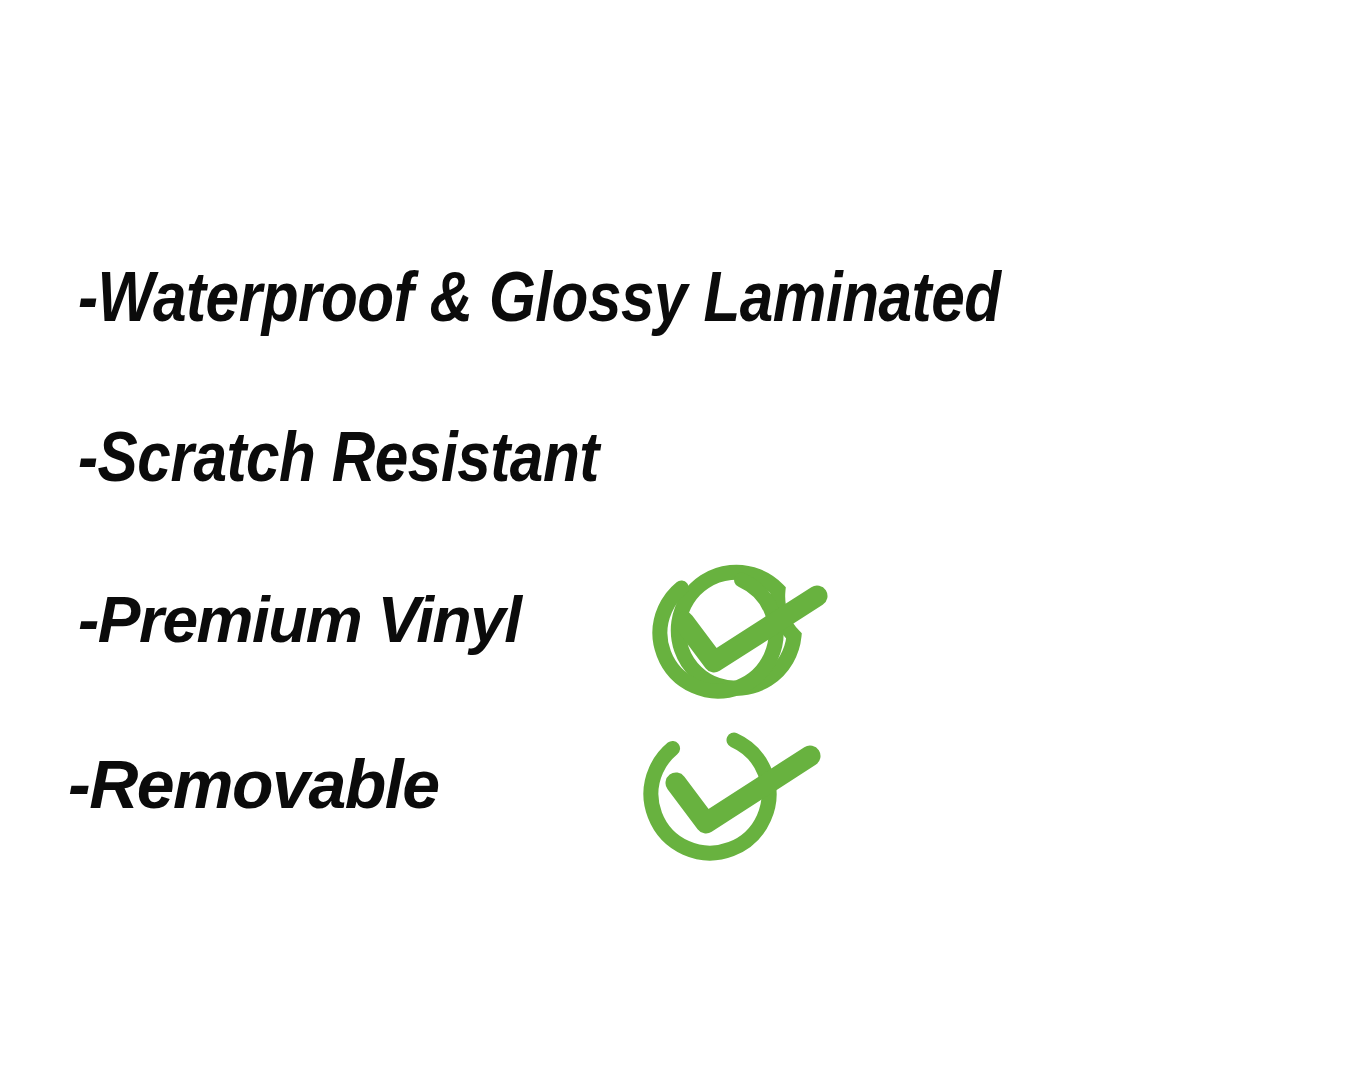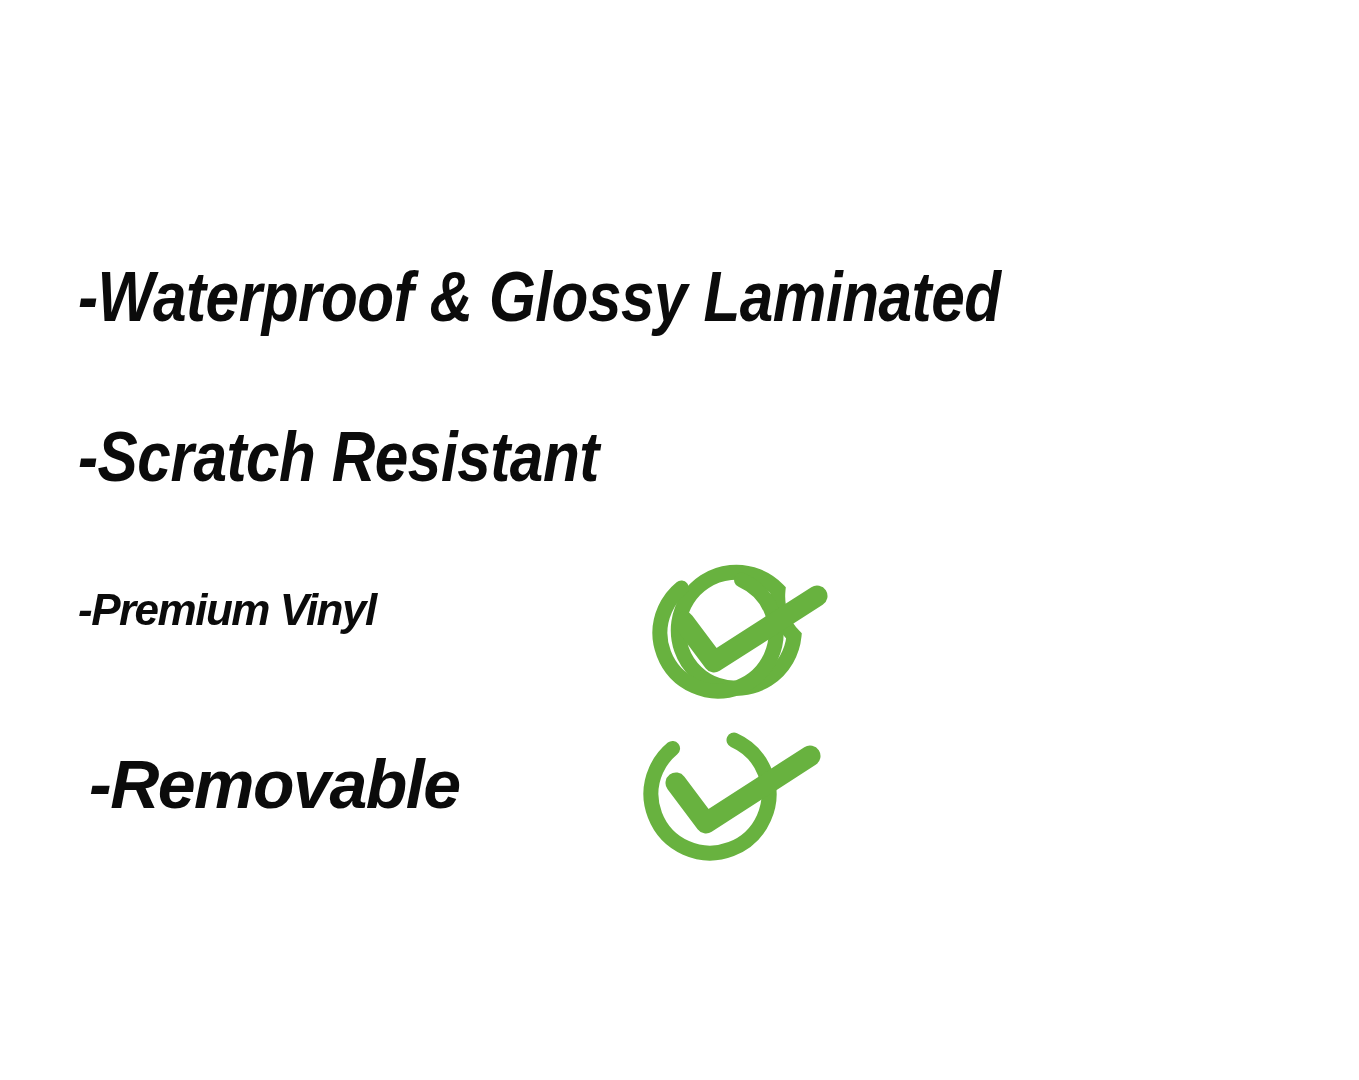--- a/index.html
+++ b/index.html
@@ -25,22 +25,22 @@
     font-weight: bold;
     font-style: italic;
     line-height: 1;
   }
   .feature-line.condensed {
     transform: scaleX(0.86);
     transform-origin: left center;
   }
   #feature-0 { left: 78px;  top: 262px; font-size: 70px; letter-spacing: -0.5px; }
   #feature-1 { left: 78px;  top: 422px; font-size: 70px; letter-spacing: -0.5px; }
-  #feature-2 { left: 78px;  top: 588px; font-size: 44px; letter-spacing: -1.5px; }
-  #feature-3 { left: 89px;  top: 750px; font-size: 68px; letter-spacing: -1.5px; }
+  #feature-2 { left: 78px;  top: 588px; font-size: 64px; letter-spacing: -1.5px; }
+  #feature-3 { left: 68px;  top: 750px; font-size: 68px; letter-spacing: -1.5px; }
 
   
   .check-mark { position: absolute; }
   #check-0 { left: 640px; top: 558px; width: 205px; height: 150px; }
   #check-1 { left: 630px; top: 716px; width: 205px; height: 155px; }
 
   
   #waterproof-badge {
     position: absolute;
     left: 1098px;

